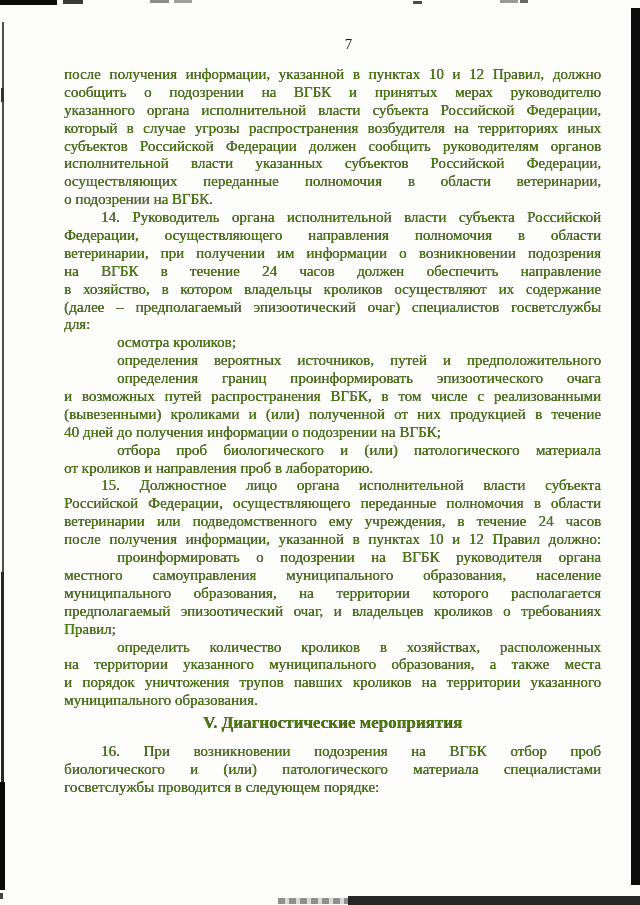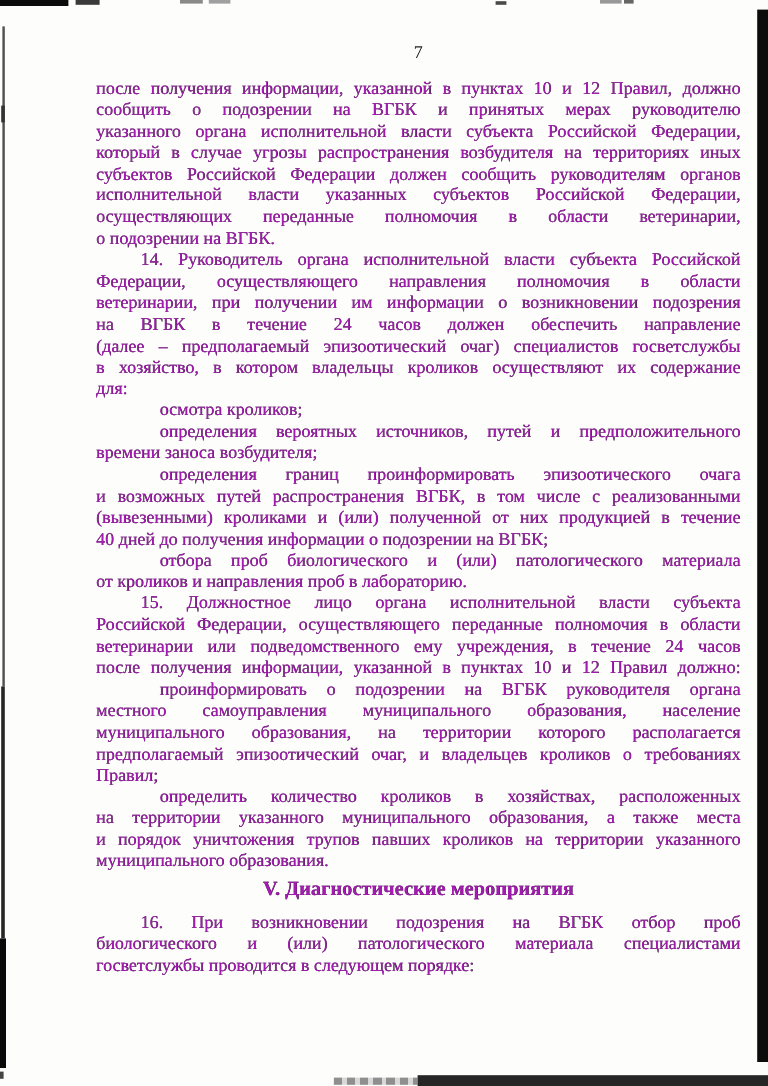--- a/index.html
+++ b/index.html
@@ -27,22 +27,22 @@
   .left-blob{left:1px;top:88px;width:3px;height:14px;background:#333;}
   .left-line-mid{left:1px;top:572px;width:2.5px;height:210px;background:#262626;}
   .left-line-thick{left:0;top:782px;width:5px;height:108px;background:#0a0a0a;}
   .left-dash-bottom{left:0;top:893px;width:3px;height:6px;background:#444;}
   
   .pagenum{
     position:absolute;left:80px;top:36px;width:537px;height:18px;
     text-align:center;font-size:15px;color:#1a1a1a;
   }
   .doc-body{
-    position:absolute;left:80px;top:66px;width:537px;
-    color:#a21caf;
+    position:absolute;left:64px;top:66px;width:537px;
+    color:#4d7c0f;
     font-family:Liberation Serif, serif;
   }
   .line{
     height:17.9px;line-height:17.9px;font-size:15px;
     white-space:normal;
     text-shadow:0.25px 0 0 #2a2a2a;
   }
   .j{text-align:justify;text-align-last:justify;}
   .i-num{text-indent:37px;}
   .i-sub{text-indent:53px;}
@@ -81,26 +81,25 @@
       <div class="line j">указанного органа исполнительной власти субъекта Российской Федерации,</div>
       <div class="line j">который в случае угрозы распространения возбудителя на территориях иных</div>
       <div class="line j">субъектов Российской Федерации должен сообщить руководителям органов</div>
       <div class="line j">исполнительной власти указанных субъектов Российской Федерации,</div>
       <div class="line j">осуществляющих переданные полномочия в области ветеринарии,</div>
       <div class="line">о подозрении на ВГБК.</div>
       <div class="line j i-num">14. Руководитель органа исполнительной власти субъекта Российской</div>
       <div class="line j">Федерации, осуществляющего направления полномочия в области</div>
       <div class="line j">ветеринарии, при получении им информации о возникновении подозрения</div>
       <div class="line j">на ВГБК в течение 24 часов должен обеспечить направление</div>
+      <div class="line j">в хозяйство, в котором владельцы кроликов осуществляют их содержание</div>
       <div class="line j">(далее – предполагаемый эпизоотический очаг) специалистов госветслужбы</div>
-      <div class="line j">в хозяйство, в котором владельцы кроликов осуществляют их содержание</div>
       <div class="line">для:</div>
       <div class="line i-sub">осмотра кроликов;</div>
       <div class="line j i-sub">определения вероятных источников, путей и предположительного</div>
-      <div class="line">времени заноса возбудителя;</div>
       <div class="line j i-sub">определения границ проинформировать эпизоотического очага</div>
       <div class="line j">и возможных путей распространения ВГБК, в том числе с реализованными</div>
       <div class="line j">(вывезенными) кроликами и (или) полученной от них продукцией в течение</div>
       <div class="line">40 дней до получения информации о подозрении на ВГБК;</div>
       <div class="line j i-sub">отбора проб биологического и (или) патологического материала</div>
       <div class="line">от кроликов и направления проб в лабораторию.</div>
       <div class="line j i-num">15. Должностное лицо органа исполнительной власти субъекта</div>
       <div class="line j">Российской Федерации, осуществляющего переданные полномочия в области</div>
       <div class="line j">ветеринарии или подведомственного ему учреждения, в течение 24 часов</div>
       <div class="line j">после получения информации, указанной в пунктах 10 и 12 Правил должно:</div>

